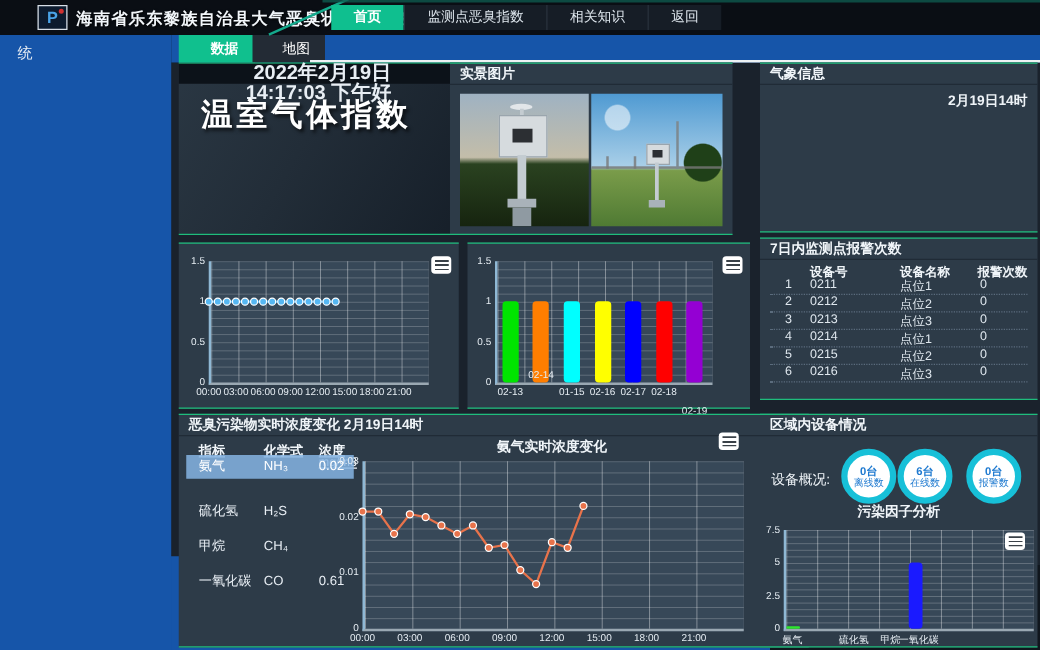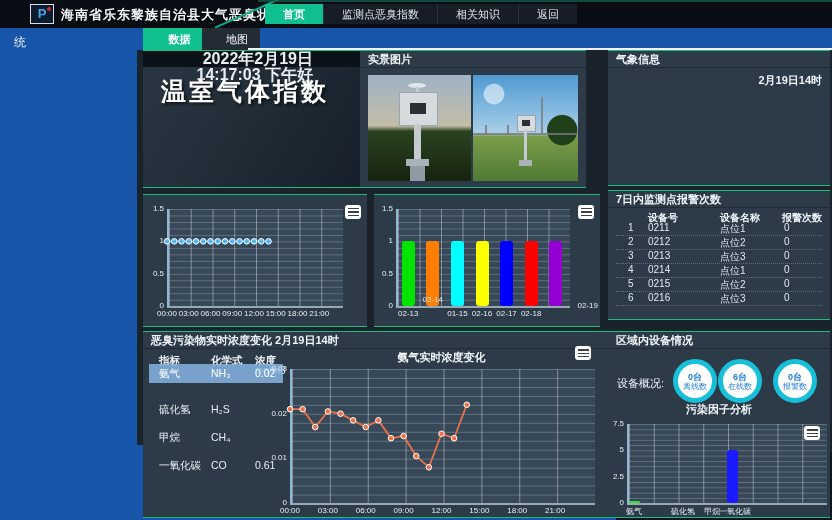--- a/index.html
+++ b/index.html
@@ -86,21 +86,21 @@
   #weather-time{position:absolute;right:8px;top:22px;font-size:11px;font-weight:bold;color:#eef3f7;}
 
   
   #panel-alarms{left:608px;top:190px;width:222px;height:130px;}
   .atable-head{position:absolute;top:20px;font-size:10px;font-weight:bold;color:#f0f5f9;}
   .arow{position:absolute;left:8px;width:206px;height:14px;border-bottom:1px dotted #5b6c7d;font-size:10px;color:#dfe7ee;}
   .arow span{position:absolute;top:1px;}
 
   
   #panel-odor{left:143px;top:331px;width:504px;height:187px;}
-  .otable-head{position:absolute;font-size:10.5px;font-weight:bold;color:#f0f5f9;}
+  .otable-head{position:absolute;font-size:10.5px;font-weight:bold;color:#f0f5f9;text-decoration:underline;}
   .orow{position:absolute;left:6px;width:134px;height:19px;font-size:10.5px;color:#e8eef4;line-height:19px;}
   .orow.selected{background:rgba(134,181,228,.85);color:#ffffff;}
   .orow span{position:absolute;}
 
   
   #panel-devices{left:608px;top:331px;width:222px;height:187px;}
   #overview-label{position:absolute;left:9px;top:44px;font-size:11px;color:#eef3f7;}
   .stat-circle{position:absolute;top:27px;width:34px;height:34px;background:#fff;border:5px solid #17c0d8;
                border-radius:50%;display:flex;flex-direction:column;align-items:center;justify-content:center;}
   .stat-value{font-size:9px;font-weight:bold;color:#1f7ad0;line-height:10px;}
@@ -218,21 +218,21 @@
         <div class="xtick" style="position: absolute; left: 38.8571px; top: 100px; width: 40px; height: 10px;">02-14</div>
         <div class="bar" style="position: absolute; left: 76.9286px; top: 46.3333px; width: 13px; height: 64.6667px; background: rgb(0, 255, 255);"></div>
         <div class="xtick" style="position: absolute; left: 63.4286px; top: 114px; width: 40px; height: 10px;">01-15</div>
         <div class="bar" style="position: absolute; left: 101.5px; top: 46.3333px; width: 13px; height: 64.6667px; background: rgb(255, 255, 0);"></div>
         <div class="xtick" style="position: absolute; left: 88px; top: 114px; width: 40px; height: 10px;">02-16</div>
         <div class="bar" style="position: absolute; left: 126.071px; top: 46.3333px; width: 13px; height: 64.6667px; background: rgb(0, 0, 255);"></div>
         <div class="xtick" style="position: absolute; left: 112.571px; top: 114px; width: 40px; height: 10px;">02-17</div>
         <div class="bar" style="position: absolute; left: 150.643px; top: 46.3333px; width: 13px; height: 64.6667px; background: rgb(255, 0, 0);"></div>
         <div class="xtick" style="position: absolute; left: 137.143px; top: 114px; width: 40px; height: 10px;">02-18</div>
         <div class="bar" style="position: absolute; left: 175.214px; top: 46.3333px; width: 13px; height: 64.6667px; background: rgb(148, 0, 211);"></div>
-        <div class="xtick" style="position: absolute; left: 161.714px; top: 106px; width: 40px; height: 10px; margin-left: 32px;">02-19</div>
+        <div class="xtick" style="position: absolute; left: 161.714px; top: 129px; width: 40px; height: 10px;">02-19</div>
       </div>
     <div class="chart-menu" style="left:204px;top:10px;">
         <span></span>
       </div>
   </div>
 
   <div id="panel-weather" class="panel">
     <div class="panel-header">气象信息</div>
     <div id="weather-time">2月19日14时</div>
   </div>

